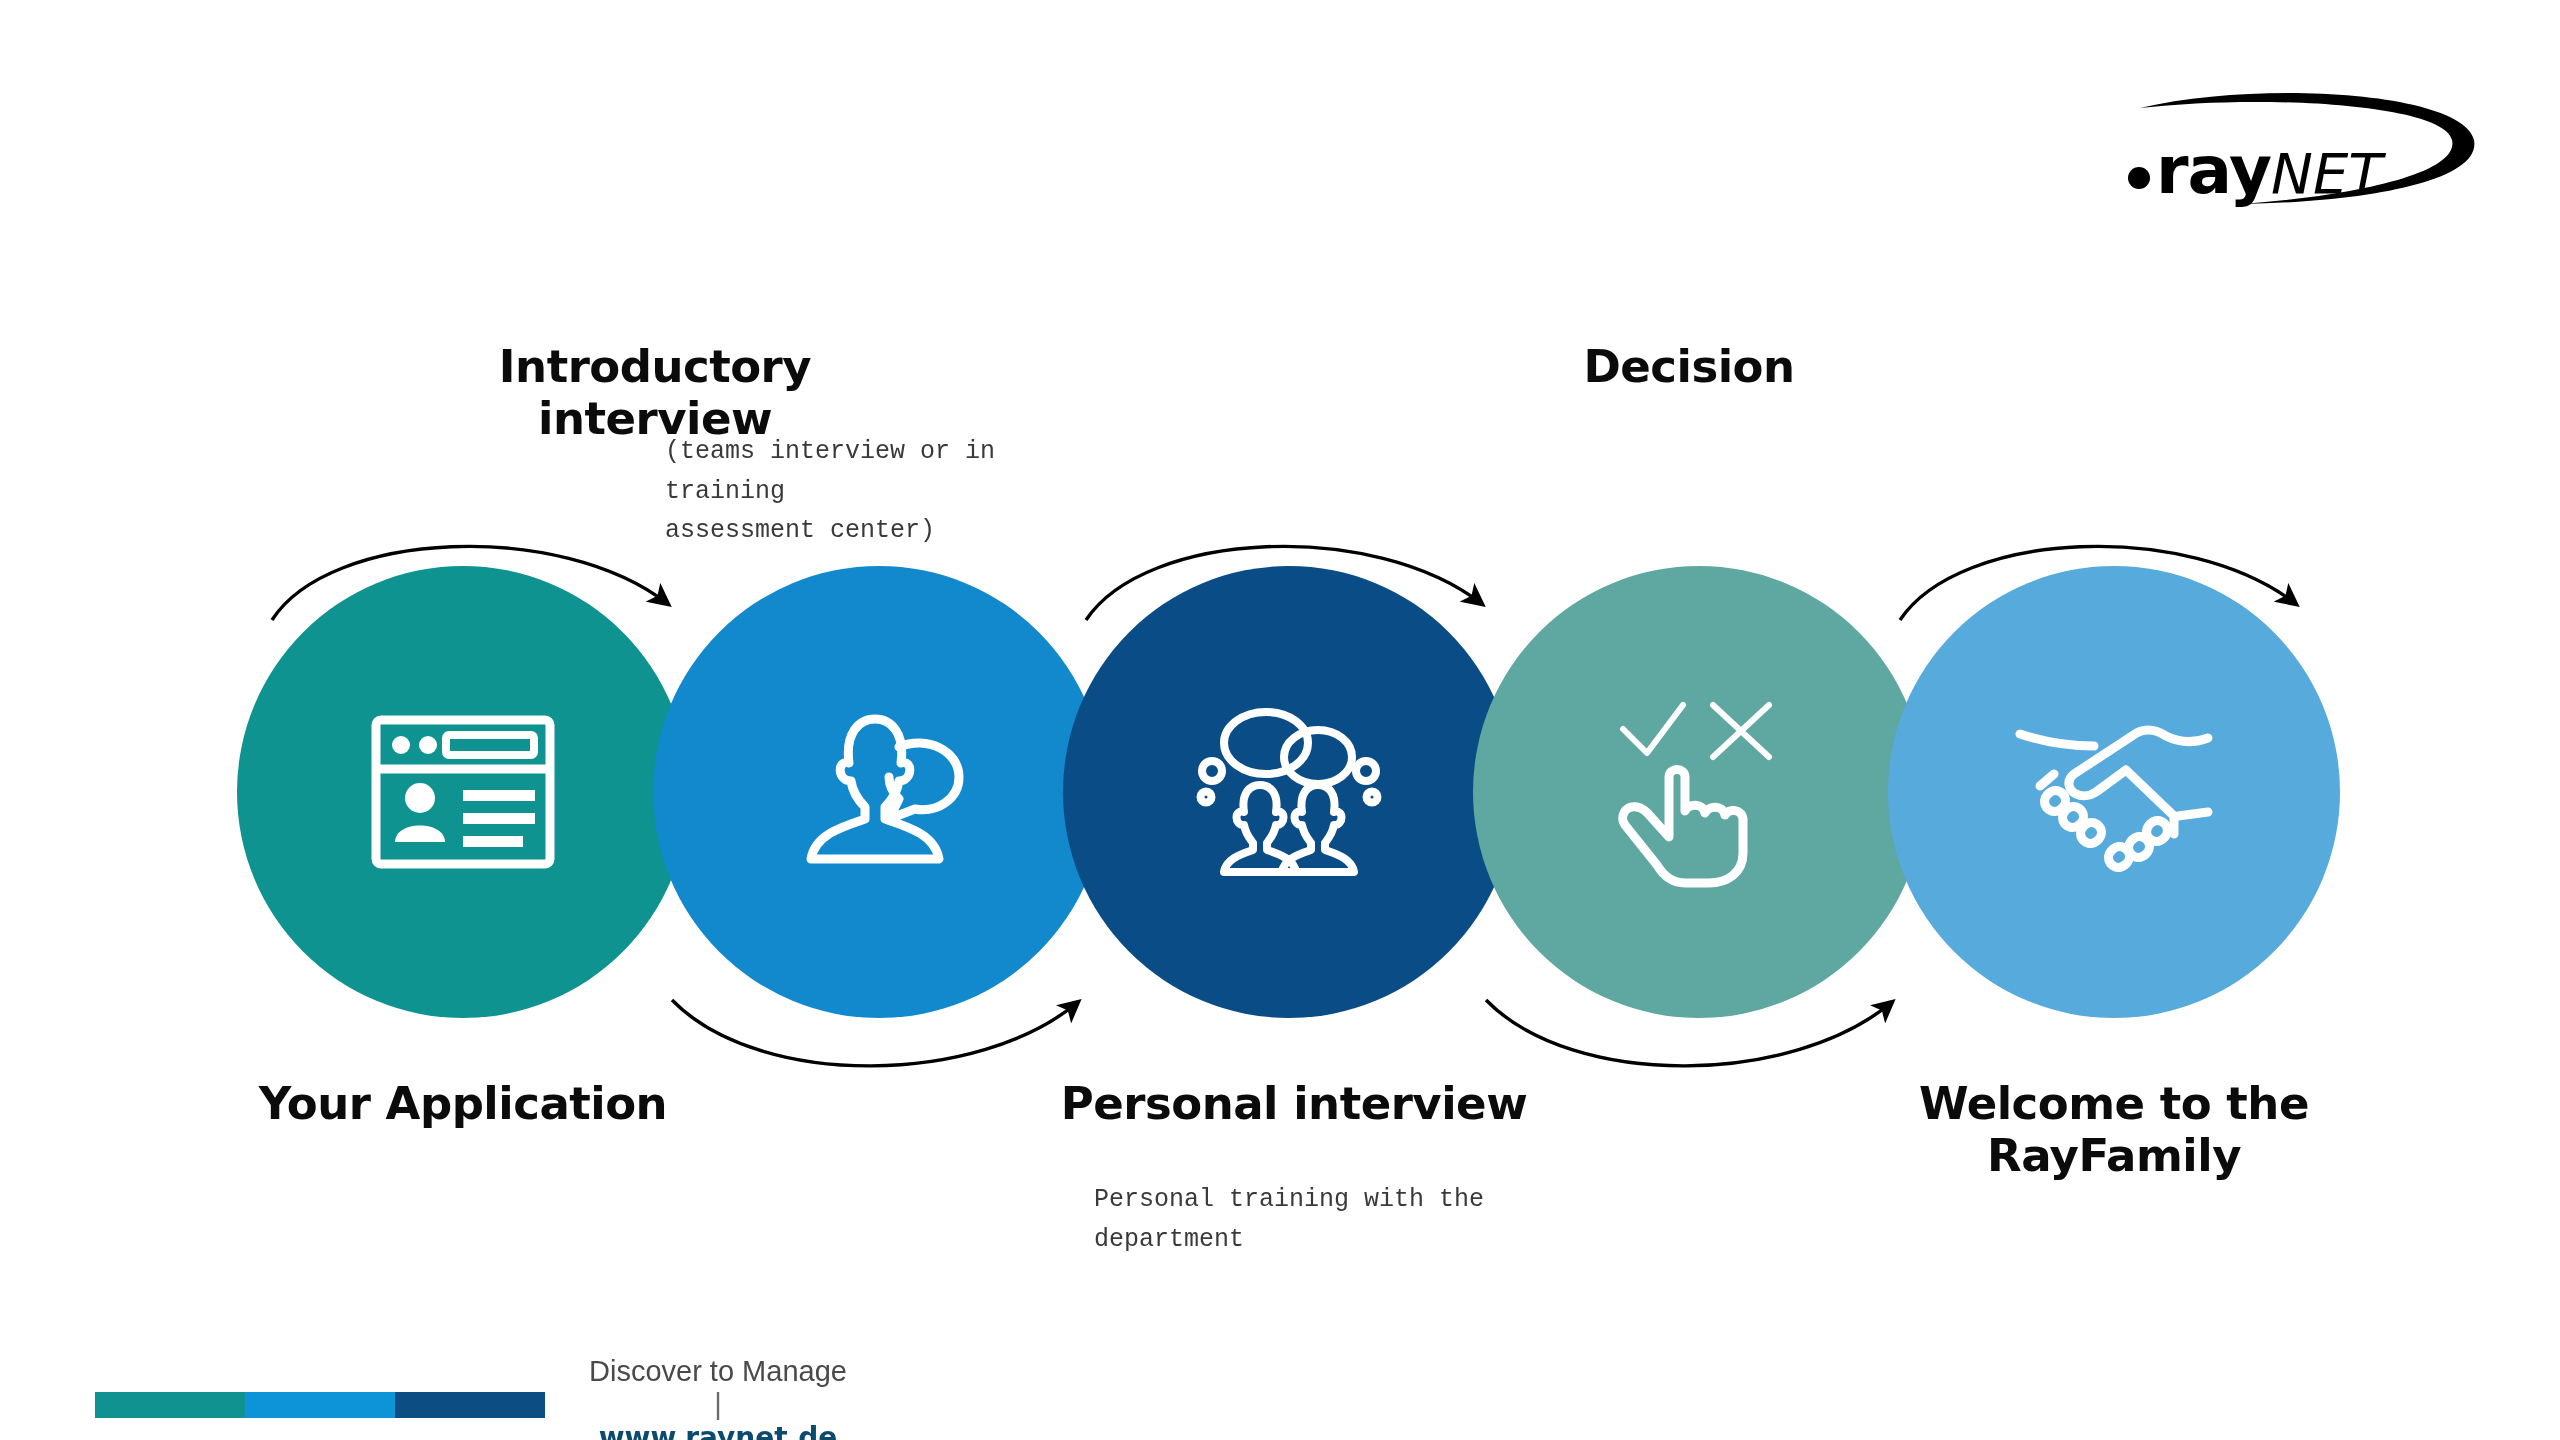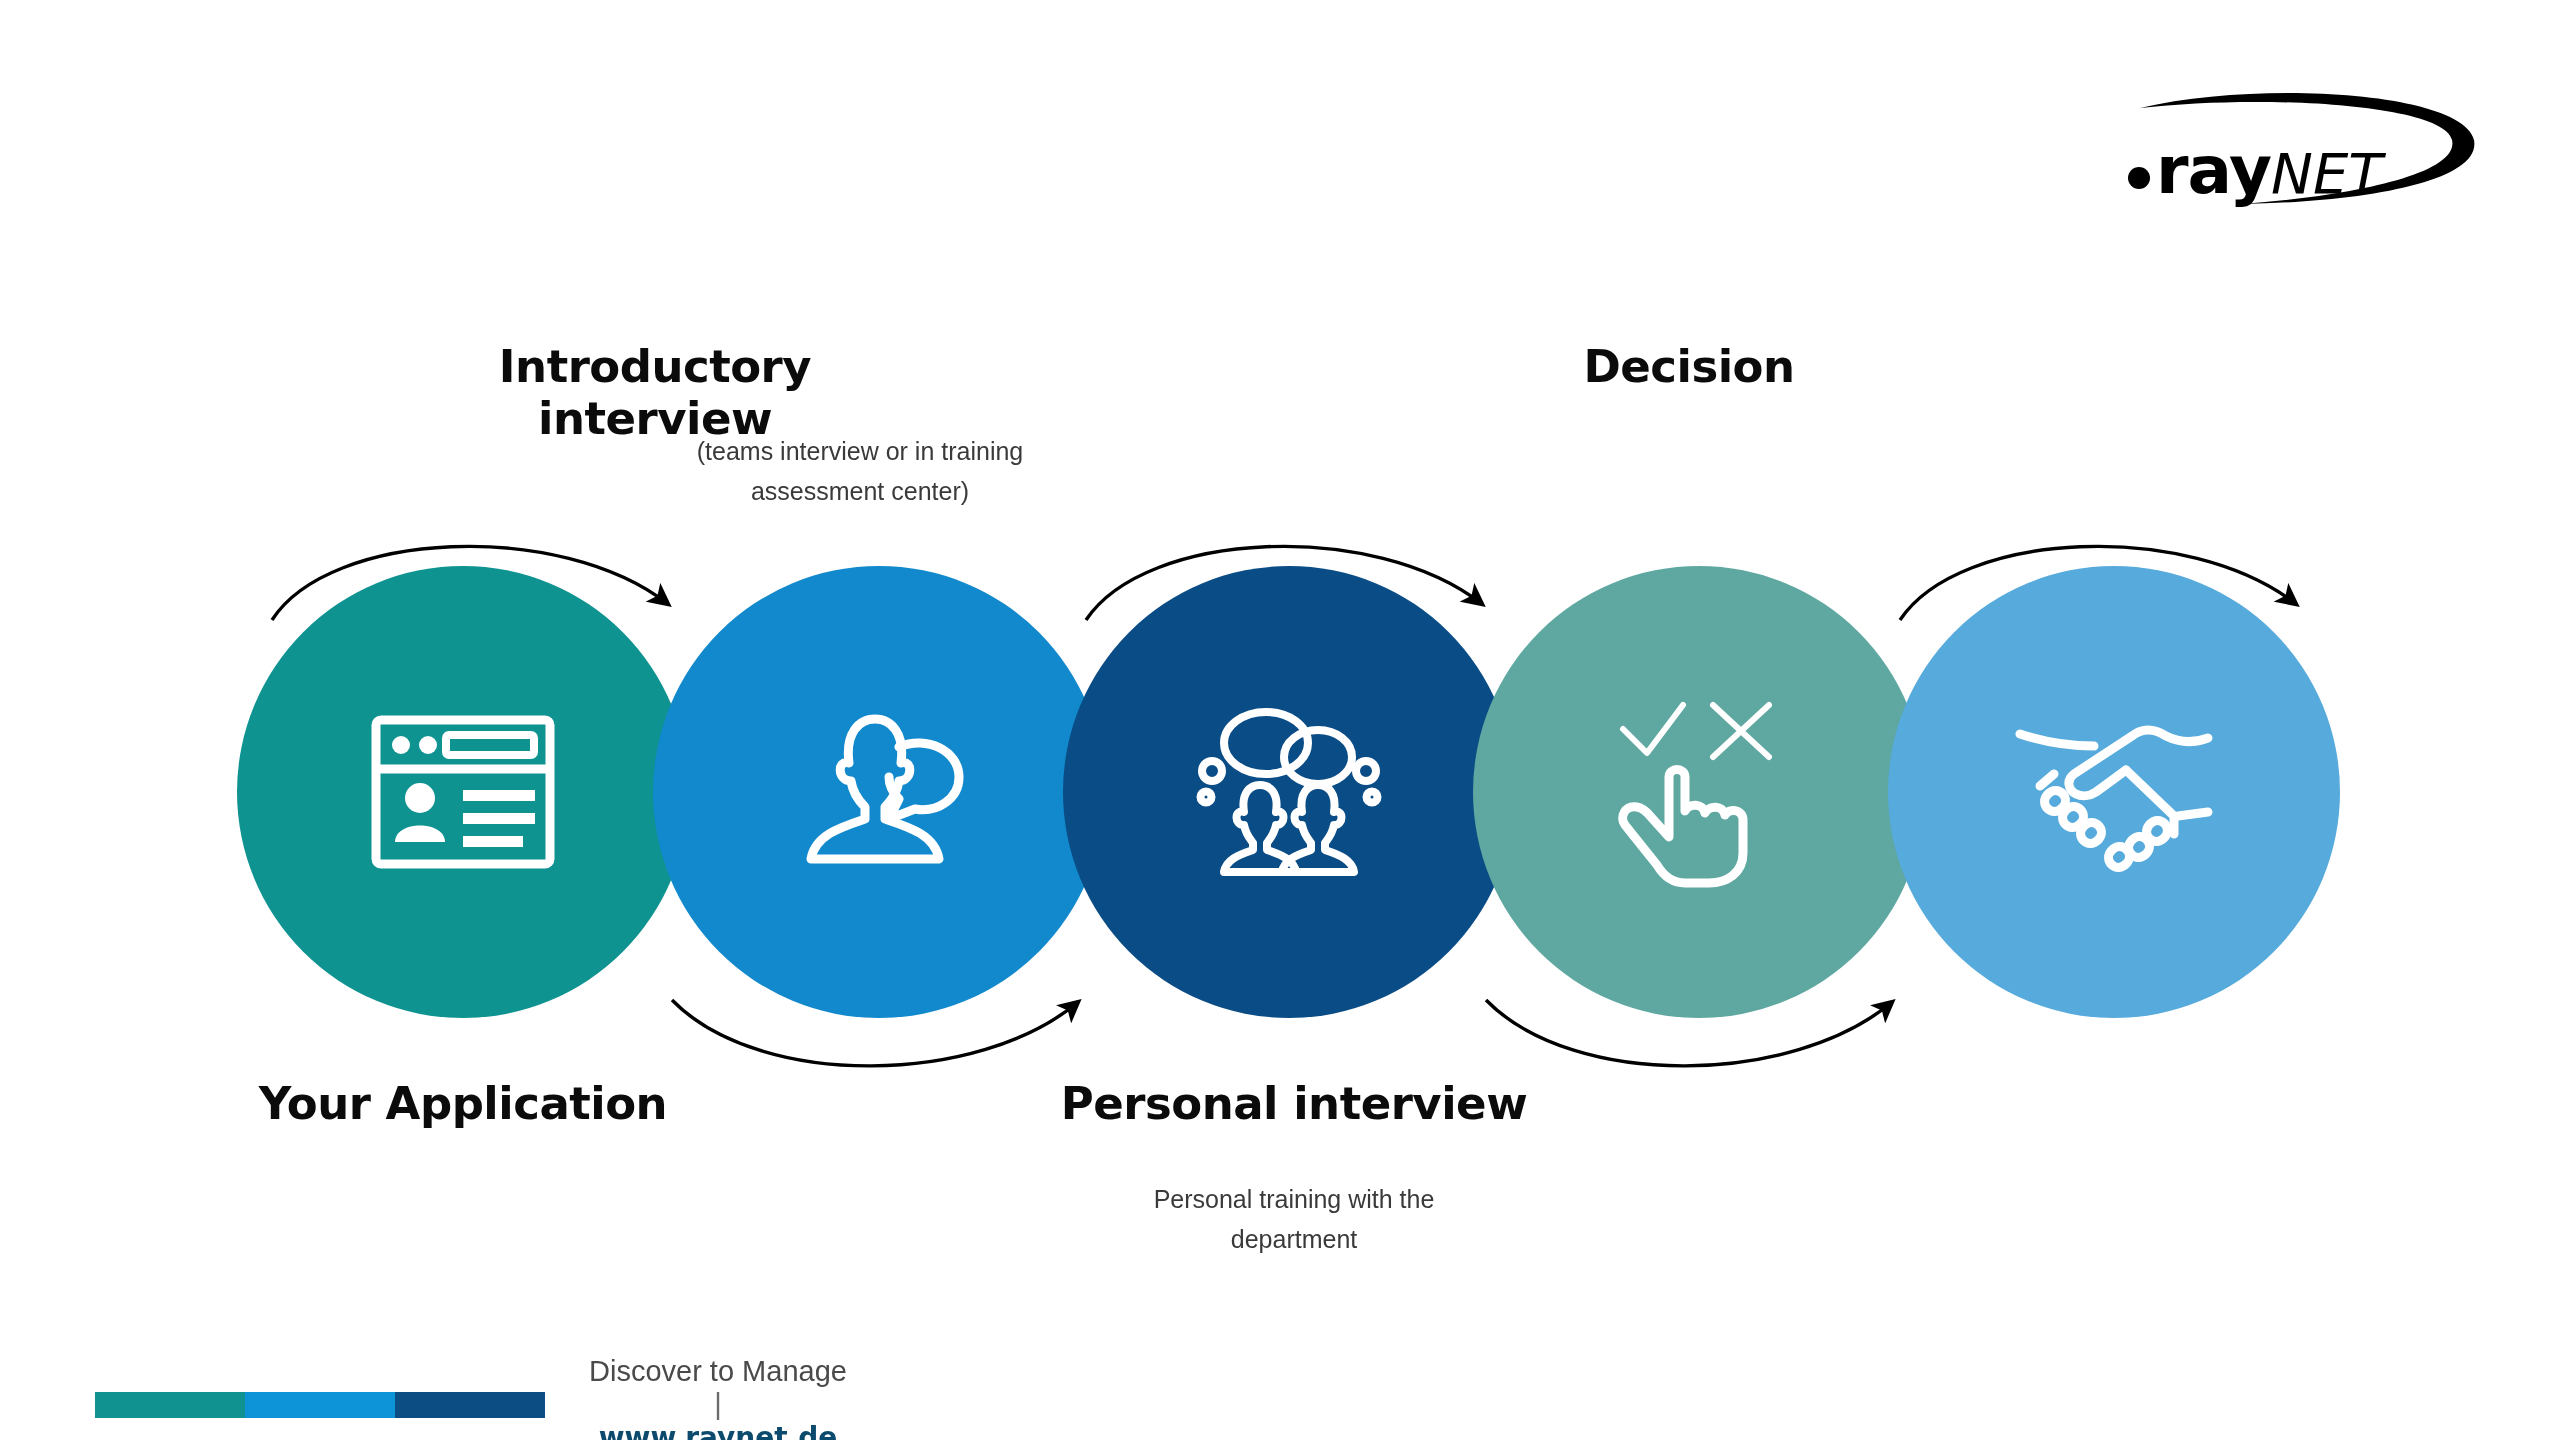--- a/index.html
+++ b/index.html
@@ -90,22 +90,21 @@
     text-align: center;
     font-family: "DejaVu Sans", sans-serif;
     font-weight: 700;
     font-size: 45px;
     letter-spacing: -0.5px;
     line-height: 1.15;
     color: #0b0b0b;
   }
   .step-sub {
     position: absolute;
-    text-align: center;
-    font-family: Liberation Sans, sans-serif;
+    font-family: Liberation Mono, monospace;
     font-weight: 400;
     font-size: 25px;
     line-height: 1.58;
     color: #3a3a3a;
   }
 
   
   #footer {
     position: absolute;
     left: 95px;
@@ -333,20 +332,24 @@
   </div>
 
   <div class="step-label" style="left:1049px; top:1078px; width:490px;">
     <span>Personal interview</span>
   </div>
   <div class="step-sub" style="left:1094px; top:1180px; width:400px;">
     <div>Personal training with the</div>
     <div>department</div>
   </div>
 
+  <div class="step-label" style="left:1879px; top:1078px; width:470px;">
+    <div>Welcome to the</div>
+    <div>RayFamily</div>
+  </div>
 
 </div>
 
 <div id="footer">
   <div id="footer-bars">
     <div class="footer-bar" style="background:#109390;"></div>
     <div class="footer-bar" style="background:#0D93D8;"></div>
     <div class="footer-bar" style="background:#0C4D83;"></div>
   </div>
   <div id="footer-tagline">

